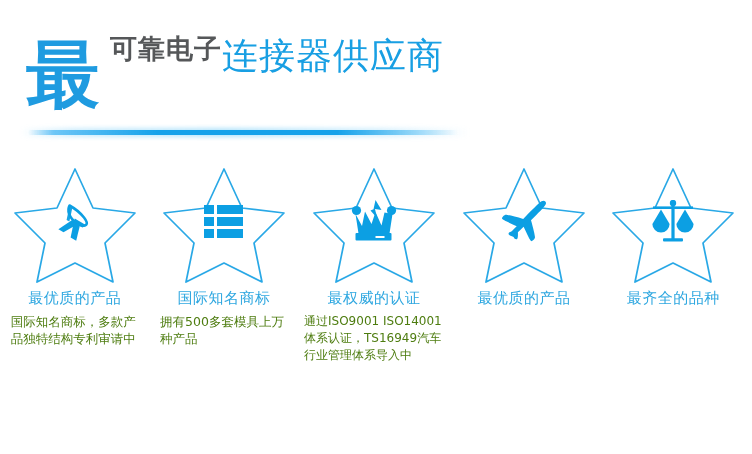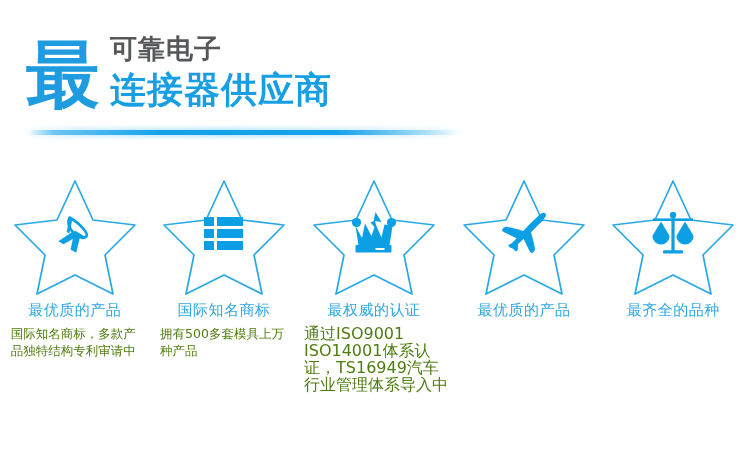--- a/index.html
+++ b/index.html
@@ -40,35 +40,35 @@
     font-family: "DejaVu Sans", "Liberation Sans", sans-serif;
     font-size: 74px;
     line-height: 80px;
     font-weight: 700;
     color: #1F9BE0;
     letter-spacing: 0;
     margin-top: 6px;
   }
   .header-lines {
     display: flex;
-    flex-direction: column;
+    flex-direction: row;
     margin-left: 10px;
     margin-top: 4px;
   }
   .line-1 {
     font-size: 27px;
     line-height: 34px;
     font-weight: 700;
     color: #555759;
     letter-spacing: 1px;
   }
   .line-2 {
     font-size: 36px;
     line-height: 44px;
-    font-weight: 700;
+    font-weight: 400;
     color: #189FE3;
     letter-spacing: 1px;
     margin-top: 2px;
   }
   .divider {
     position: absolute;
     left: 28px;
     top: 130px;
     width: 430px;
     height: 5px;
@@ -95,21 +95,21 @@
         rgba(120,205,248,0.30) 80%,
         rgba(160,222,252,0.0) 100%);
     border-radius: 5px;
     filter: blur(2px);
   }
 
   
   .features {
     position: absolute;
     left: 0;
-    top: 172px;
+    top: 160px;
     width: 748px;
     display: flex;
   }
   .feature {
     width: 150.4px;
     display: flex;
     flex-direction: column;
     align-items: center;
   }
   .star-wrap {
@@ -146,21 +146,21 @@
     margin-top: 5px;
     width: 132px;
     font-size: 12.5px;
     line-height: 17px;
     color: #4d7c0f;
     text-align: left;
     letter-spacing: 0;
   }
   .f-1 .feat-desc { margin-left: 4px; }
   .f-2 .feat-desc { margin-left: 4px; }
-  .f-3 .feat-desc { width: 146px; margin-left: 6px; font-size: 16px;}
+  .f-3 .feat-desc { width: 146px; margin-left: 6px; font-size: 12px;}
   .f-4 .feat-desc { width: 146px; margin-left: 4px; font-size: 12px;}
   .f-5 .feat-desc { width: 124px; margin-left: 4px; }
 </style>
 </head>
 <body>
 
 <div class="banner">
 
   <div class="header">
     <div class="header-inner">

